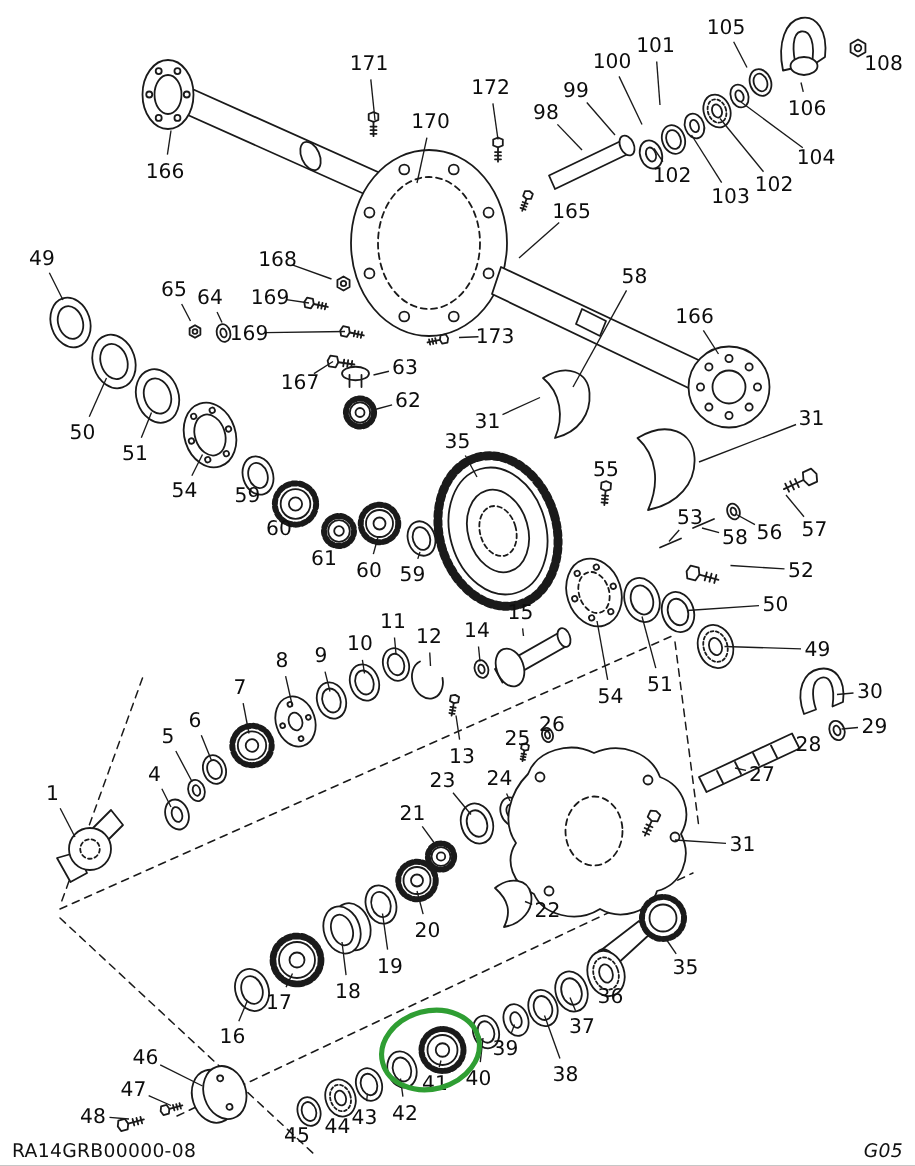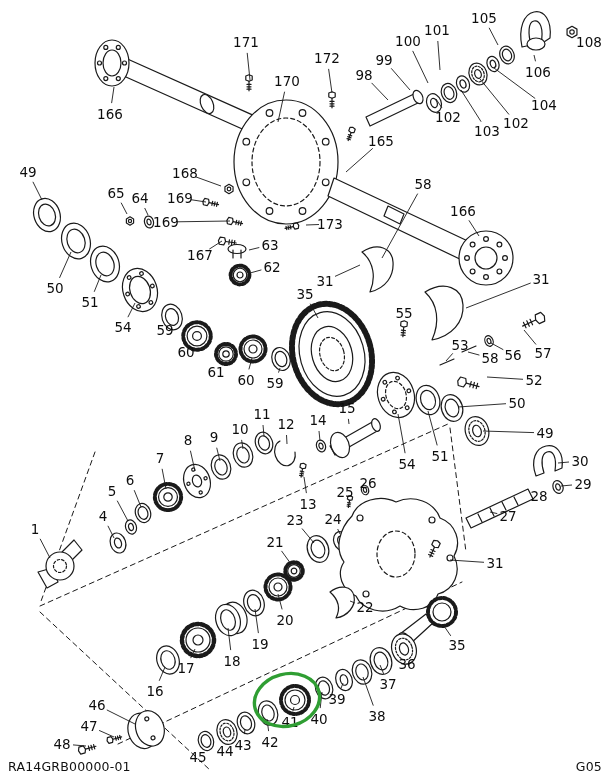--- a/index.html
+++ b/index.html
@@ -2,21 +2,21 @@
 <html><head>
 <meta charset="utf-8">
 <style>
   html,body{margin:0;padding:0;background:#9a9a9a;}
   .page{position:relative;width:610px;height:777px;margin:0 auto;background:#ffffff;
         font-family:"DejaVu Sans","Liberation Sans",sans-serif;overflow:hidden;}
   #diagram{position:absolute;left:0;top:0;}
   .callout-text{font-size:13.5px;fill:#0d0d0d;}
   .footer{position:absolute;bottom:3px;font-size:12.5px;color:#111;letter-spacing:.2px;}
   .footer-left{left:8px;}
-  .footer-right{right:8px;}
+  .footer-right{right:8px;font-style:italic;}
 </style>
 </head>
 <body>
 
 <div class="page">
 
   <svg id="diagram" viewBox="0 0 610 777" width="610" height="777" xmlns="http://www.w3.org/2000/svg">
     <defs>
       <g id="ring">
         <ellipse rx="10" ry="13" fill="#fff" vector-effect="non-scaling-stroke"></ellipse>
@@ -457,15 +457,15 @@
         <line x1="99.1" y1="730.4" x2="114" y2="737" stroke="#1a1a1a" stroke-width="0.9"></line>
         <text x="89" y="730.5" text-anchor="middle" class="callout-text">47</text>
         <line x1="73.0" y1="744.9" x2="86" y2="746" stroke="#1a1a1a" stroke-width="0.9"></line>
         <text x="62" y="748.5" text-anchor="middle" class="callout-text">48</text>
       </g>
     <g id="highlight-layer">
         <ellipse cx="287" cy="700" rx="33" ry="26" transform="rotate(-15 287 700)" fill="none" stroke="#2f9e33" stroke-width="3.4"></ellipse>
       </g>
   </svg>
 
-  <div class="footer footer-left">RA14GRB00000-01</div>
+  <div class="footer footer-left">RA14GRB00000-08</div>
   <div class="footer footer-right">G05</div>
 </div>
 
 </body></html>

